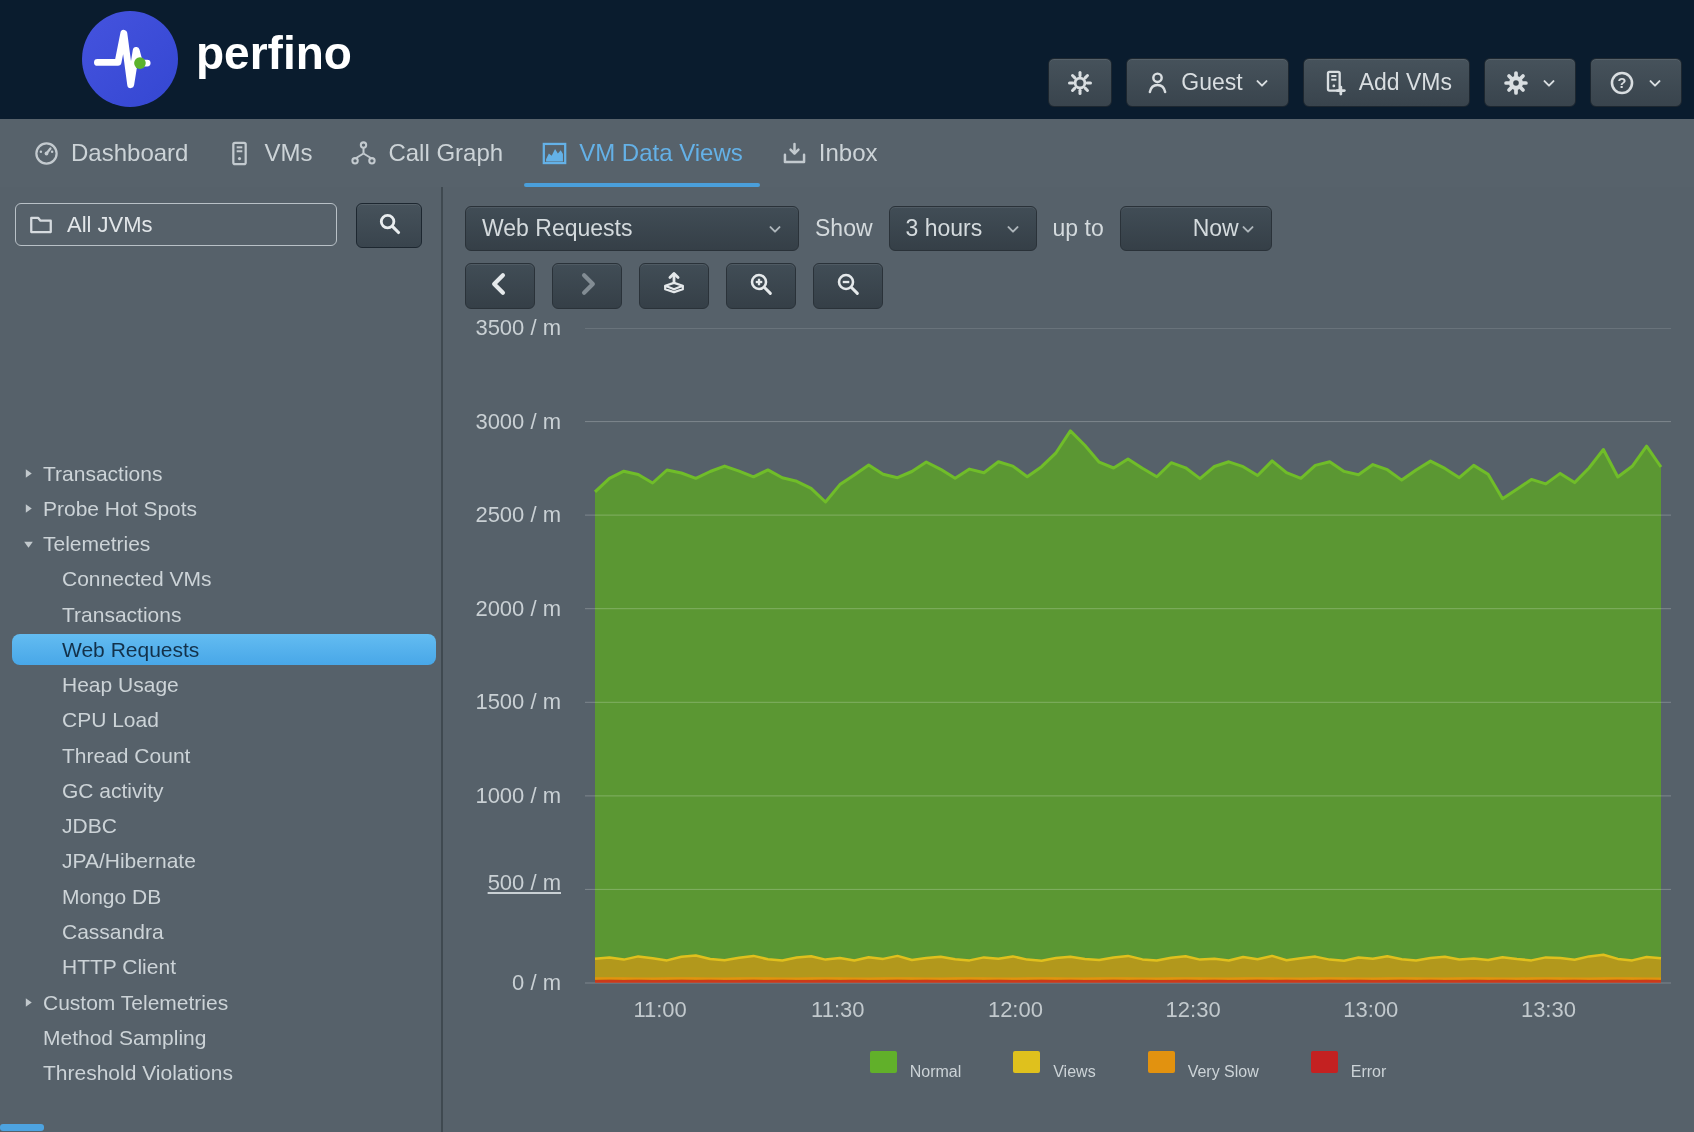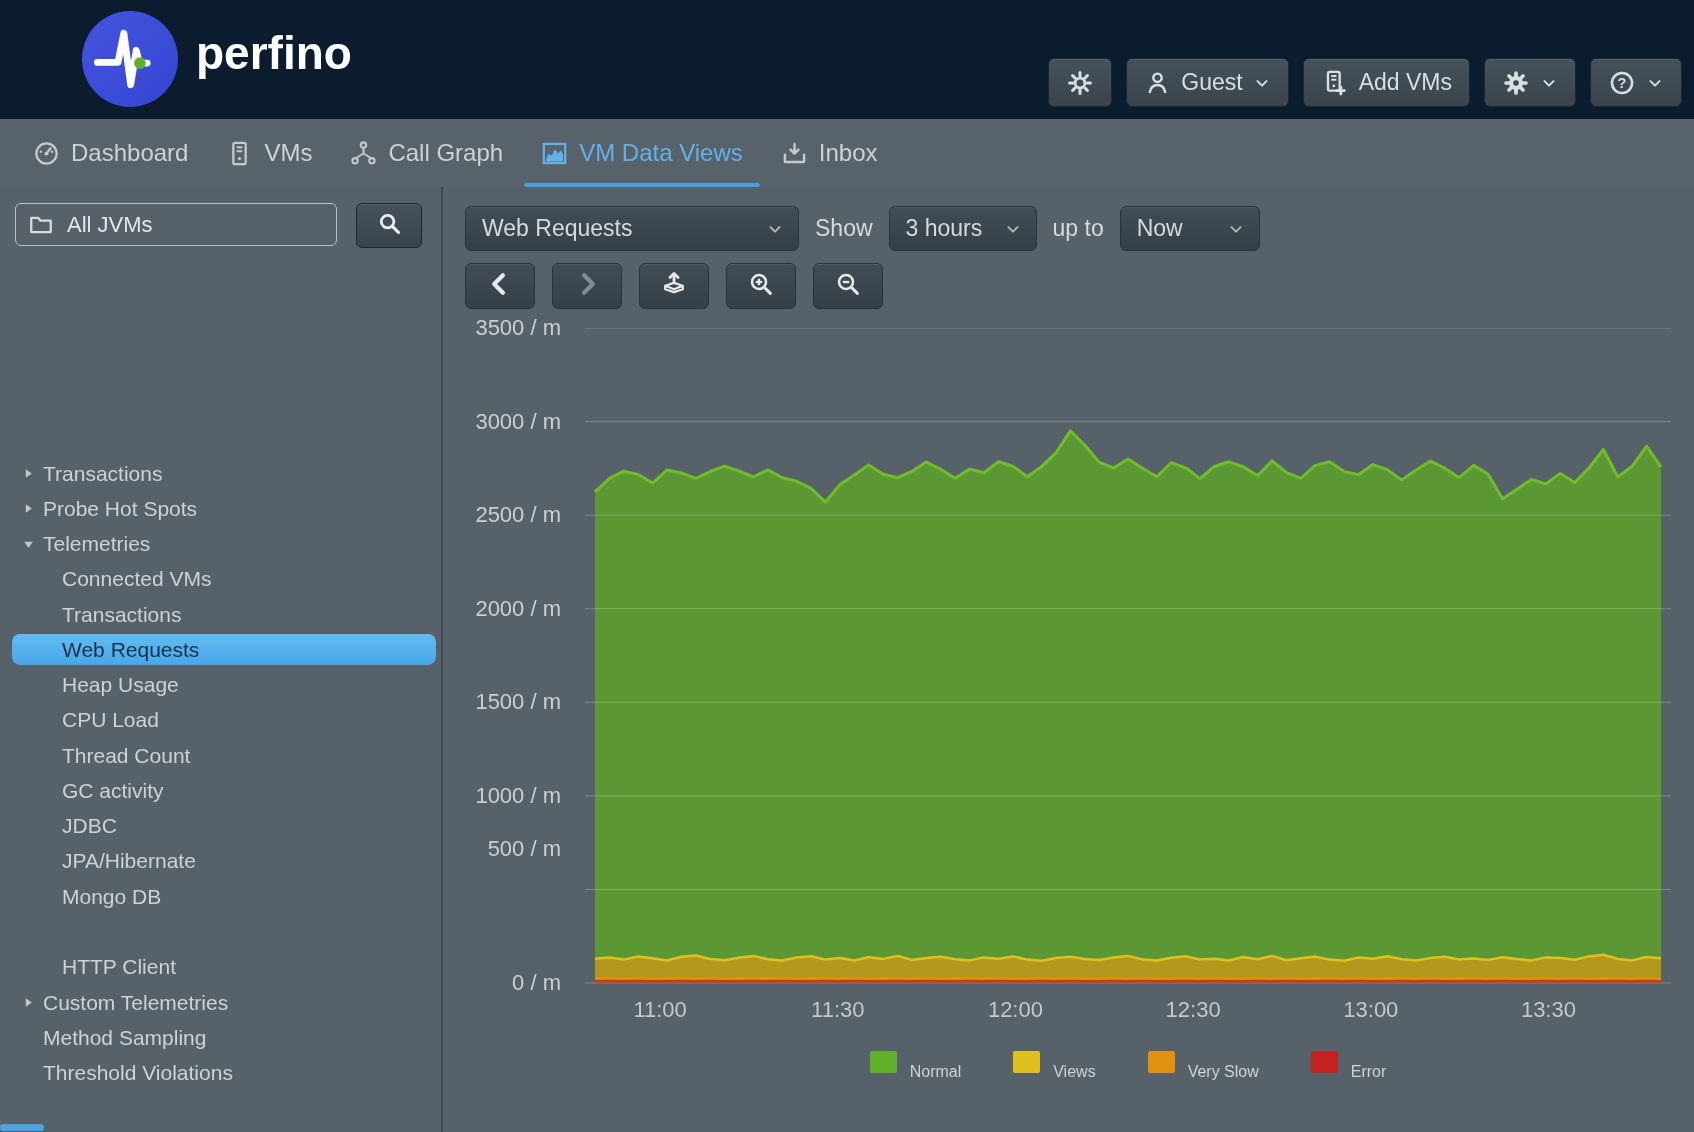--- a/index.html
+++ b/index.html
@@ -44,21 +44,21 @@
   .hscroll-thumb{position:absolute;left:0;top:937px;width:44px;height:7px;background:#4da3e0;border-radius:3px;cursor:pointer;}
 
   
   .toolbar1{position:absolute;left:22px;top:19px;display:flex;align-items:center;}
   .select{height:45px;border-radius:6px;border:1px solid #2a3239;background:linear-gradient(#414d56,#353f47);
           box-shadow:inset 0 1px 0 rgba(255,255,255,.08);display:flex;align-items:center;justify-content:space-between;
           padding:0 14px 0 16px;color:#d4dadd;font-size:23px;cursor:pointer;box-sizing:border-box;}
   .select .icon{color:#aeb6bb;display:flex;}
   .sel-metric{width:334px;}
   .sel-range{width:148px;margin-left:0;align-items:center;}
-  .sel-end{width:140px;}
+  .sel-end{width:152px;justify-content:flex-end;}
   .tlabel-static{color:#d4dadd;font-size:23px;margin:0 16px;}
   .toolbar2{position:absolute;left:22px;top:76px;display:flex;gap:17px;}
   .nav-btn{width:68px;height:44px;border-radius:6px;border:1px solid #2a3239;background:linear-gradient(#414d56,#353f47);
            box-shadow:inset 0 1px 0 rgba(255,255,255,.08);display:flex;align-items:center;justify-content:center;
            color:#e5e9eb;cursor:pointer;}
   .nav-btn.disabled{color:#828c93;}
 
   
   #chart-svg{position:absolute;left:142px;top:141px;}
   .y-tick{position:absolute;left:0;width:118px;text-align:right;color:#c9d0d4;font-size:22px;}
@@ -295,20 +295,23 @@
         </div>
         <div class="tree-row lvl1" style="top: 588.43px;">
           <span class="tlabel">GC activity</span>
         </div>
         <div class="tree-row lvl1" style="top: 658.97px;">
           <span class="tlabel">JPA/Hibernate</span>
         </div>
         <div class="tree-row lvl1" style="top: 694.24px;">
           <span class="tlabel">Mongo DB</span>
         </div>
+        <div class="tree-row lvl1" style="top: 729.51px;">
+          <span class="tlabel">Cassandra</span>
+        </div>
         <div class="tree-row lvl1" style="top: 764.78px;">
           <span class="tlabel">HTTP Client</span>
         </div>
         <div class="tree-row lvl0" style="top: 800.05px;">
           <span class="arrow">
             <svg width="13" height="13" viewBox="0 0 24 24">
               <path d="M7 4l11 8-11 8z" fill="currentColor"></path>
             </svg>
           </span>
           <span class="tlabel">Custom Telemetries</span>
@@ -394,21 +397,21 @@
       </div>
     </div>
 
     <div id="y-ticks">
         <div class="y-tick" style="top: 128px;">3500 / m</div>
         <div class="y-tick" style="top: 221.571px;">3000 / m</div>
         <div class="y-tick" style="top: 315.143px;">2500 / m</div>
         <div class="y-tick" style="top: 408.714px;">2000 / m</div>
         <div class="y-tick" style="top: 502.286px;">1500 / m</div>
         <div class="y-tick" style="top: 595.857px;">1000 / m</div>
-        <div class="y-tick" style="top: 649px;">500 / m</div>
+        <div class="y-tick" style="top: 683px; text-decoration: underline;">500 / m</div>
         <div class="y-tick" style="top: 783px;">0 / m</div>
       </div>
     <svg id="chart-svg" width="1086" height="660">
         <polygon points="10,655 10.0,163.8 24.4,150.3 38.8,143.2 53.2,146.5 67.6,155.0 82.0,142.0 96.4,145.0 110.8,150.3 125.2,143.5 139.6,138.1 154.1,143.2 168.5,148.8 182.9,141.9 197.3,149.7 211.7,153.3 226.1,160.4 240.5,174.0 254.9,156.6 269.3,146.9 283.7,137.0 298.1,146.2 312.5,149.7 326.9,143.5 341.3,134.0 355.7,141.3 370.1,150.3 384.5,141.1 398.9,144.7 413.4,133.8 427.8,138.1 442.2,148.8 456.6,138.7 471.0,124.8 485.4,102.9 499.8,117.3 514.2,134.2 528.6,140.0 543.0,131.0 557.4,140.2 571.8,148.8 586.2,134.7 600.6,139.8 615.0,150.6 629.4,138.5 643.8,133.8 658.2,138.7 672.6,147.5 687.1,132.9 701.5,144.7 715.9,150.3 730.3,137.4 744.7,133.8 759.1,143.4 773.5,146.7 787.9,136.6 802.3,141.7 816.7,152.1 831.1,142.0 845.5,133.1 859.9,140.4 874.3,149.7 888.7,137.4 903.1,146.3 917.5,170.7 931.9,161.3 946.4,151.4 960.8,155.9 975.2,145.4 989.6,154.6 1004.0,140.0 1018.4,121.5 1032.8,149.0 1047.2,138.3 1061.6,118.1 1076.0,139.0 1076,655" fill="#5b9733"></polygon>
         <polyline points="10.0,163.8 24.4,150.3 38.8,143.2 53.2,146.5 67.6,155.0 82.0,142.0 96.4,145.0 110.8,150.3 125.2,143.5 139.6,138.1 154.1,143.2 168.5,148.8 182.9,141.9 197.3,149.7 211.7,153.3 226.1,160.4 240.5,174.0 254.9,156.6 269.3,146.9 283.7,137.0 298.1,146.2 312.5,149.7 326.9,143.5 341.3,134.0 355.7,141.3 370.1,150.3 384.5,141.1 398.9,144.7 413.4,133.8 427.8,138.1 442.2,148.8 456.6,138.7 471.0,124.8 485.4,102.9 499.8,117.3 514.2,134.2 528.6,140.0 543.0,131.0 557.4,140.2 571.8,148.8 586.2,134.7 600.6,139.8 615.0,150.6 629.4,138.5 643.8,133.8 658.2,138.7 672.6,147.5 687.1,132.9 701.5,144.7 715.9,150.3 730.3,137.4 744.7,133.8 759.1,143.4 773.5,146.7 787.9,136.6 802.3,141.7 816.7,152.1 831.1,142.0 845.5,133.1 859.9,140.4 874.3,149.7 888.7,137.4 903.1,146.3 917.5,170.7 931.9,161.3 946.4,151.4 960.8,155.9 975.2,145.4 989.6,154.6 1004.0,140.0 1018.4,121.5 1032.8,149.0 1047.2,138.3 1061.6,118.1 1076.0,139.0" fill="none" stroke="#70bd29" stroke-width="3" stroke-linejoin="round"></polyline>
         <polygon points="10,655 10.0,630.7 24.4,629.4 38.8,631.6 53.2,628.4 67.6,630.3 82.0,632.4 96.4,628.8 110.8,627.5 125.2,631.0 139.6,632.2 154.1,629.7 168.5,627.9 182.9,631.2 197.3,632.5 211.7,629.5 226.1,628.2 240.5,631.6 254.9,630.1 269.3,632.5 283.7,629.2 298.1,630.9 312.5,627.9 326.9,632.0 341.3,629.9 355.7,628.8 370.1,631.2 384.5,632.4 398.9,629.4 413.4,630.7 427.8,628.4 442.2,631.6 456.6,632.7 471.0,630.1 485.4,628.8 499.8,631.0 514.2,632.0 528.6,629.4 543.0,627.9 557.4,631.4 571.8,632.5 586.2,629.7 600.6,628.2 615.0,631.6 629.4,630.7 643.8,632.5 658.2,629.0 672.6,631.2 687.1,627.9 701.5,632.2 715.9,630.3 730.3,628.6 744.7,631.6 759.1,632.7 773.5,629.5 787.9,630.7 802.3,628.2 816.7,631.2 831.1,632.4 845.5,629.9 859.9,628.8 874.3,631.6 888.7,630.5 903.1,632.0 917.5,629.2 931.9,631.0 946.4,632.4 960.8,629.4 975.2,630.1 989.6,631.8 1004.0,628.4 1018.4,626.7 1032.8,630.9 1047.2,632.4 1061.6,629.0 1076.0,630.3 1076,655" fill="#b2981c"></polygon>
         <polyline points="10.0,630.7 24.4,629.4 38.8,631.6 53.2,628.4 67.6,630.3 82.0,632.4 96.4,628.8 110.8,627.5 125.2,631.0 139.6,632.2 154.1,629.7 168.5,627.9 182.9,631.2 197.3,632.5 211.7,629.5 226.1,628.2 240.5,631.6 254.9,630.1 269.3,632.5 283.7,629.2 298.1,630.9 312.5,627.9 326.9,632.0 341.3,629.9 355.7,628.8 370.1,631.2 384.5,632.4 398.9,629.4 413.4,630.7 427.8,628.4 442.2,631.6 456.6,632.7 471.0,630.1 485.4,628.8 499.8,631.0 514.2,632.0 528.6,629.4 543.0,627.9 557.4,631.4 571.8,632.5 586.2,629.7 600.6,628.2 615.0,631.6 629.4,630.7 643.8,632.5 658.2,629.0 672.6,631.2 687.1,627.9 701.5,632.2 715.9,630.3 730.3,628.6 744.7,631.6 759.1,632.7 773.5,629.5 787.9,630.7 802.3,628.2 816.7,631.2 831.1,632.4 845.5,629.9 859.9,628.8 874.3,631.6 888.7,630.5 903.1,632.0 917.5,629.2 931.9,631.0 946.4,632.4 960.8,629.4 975.2,630.1 989.6,631.8 1004.0,628.4 1018.4,626.7 1032.8,630.9 1047.2,632.4 1061.6,629.0 1076.0,630.3" fill="none" stroke="#e0c01d" stroke-width="2.5" stroke-linejoin="round"></polyline>
         <polygon points="10,655 10.0,650.3 24.4,650.3 38.8,650.3 53.2,650.5 67.6,650.5 82.0,650.3 96.4,650.3 110.8,650.3 125.2,650.5 139.6,650.5 154.1,650.3 168.5,650.3 182.9,650.3 197.3,650.5 211.7,650.5 226.1,650.3 240.5,650.3 254.9,650.3 269.3,650.5 283.7,650.5 298.1,650.3 312.5,650.3 326.9,650.3 341.3,650.5 355.7,650.5 370.1,650.3 384.5,650.3 398.9,650.3 413.4,650.5 427.8,650.5 442.2,650.3 456.6,650.3 471.0,650.3 485.4,650.5 499.8,650.5 514.2,650.3 528.6,650.3 543.0,650.3 557.4,650.5 571.8,650.5 586.2,650.3 600.6,650.3 615.0,650.3 629.4,650.5 643.8,650.5 658.2,650.3 672.6,650.3 687.1,650.3 701.5,650.5 715.9,650.5 730.3,650.3 744.7,650.3 759.1,650.3 773.5,650.5 787.9,650.5 802.3,650.3 816.7,650.3 831.1,650.3 845.5,650.5 859.9,650.5 874.3,650.3 888.7,650.3 903.1,650.3 917.5,650.5 931.9,650.5 946.4,650.3 960.8,650.3 975.2,650.3 989.6,650.5 1004.0,650.5 1018.4,650.3 1032.8,650.3 1047.2,650.3 1061.6,650.5 1076.0,650.5 1076,655" fill="#d18a0e"></polygon>
         <polyline points="10.0,650.3 24.4,650.3 38.8,650.3 53.2,650.5 67.6,650.5 82.0,650.3 96.4,650.3 110.8,650.3 125.2,650.5 139.6,650.5 154.1,650.3 168.5,650.3 182.9,650.3 197.3,650.5 211.7,650.5 226.1,650.3 240.5,650.3 254.9,650.3 269.3,650.5 283.7,650.5 298.1,650.3 312.5,650.3 326.9,650.3 341.3,650.5 355.7,650.5 370.1,650.3 384.5,650.3 398.9,650.3 413.4,650.5 427.8,650.5 442.2,650.3 456.6,650.3 471.0,650.3 485.4,650.5 499.8,650.5 514.2,650.3 528.6,650.3 543.0,650.3 557.4,650.5 571.8,650.5 586.2,650.3 600.6,650.3 615.0,650.3 629.4,650.5 643.8,650.5 658.2,650.3 672.6,650.3 687.1,650.3 701.5,650.5 715.9,650.5 730.3,650.3 744.7,650.3 759.1,650.3 773.5,650.5 787.9,650.5 802.3,650.3 816.7,650.3 831.1,650.3 845.5,650.5 859.9,650.5 874.3,650.3 888.7,650.3 903.1,650.3 917.5,650.5 931.9,650.5 946.4,650.3 960.8,650.3 975.2,650.3 989.6,650.5 1004.0,650.5 1018.4,650.3 1032.8,650.3 1047.2,650.3 1061.6,650.5 1076.0,650.5" fill="none" stroke="#e2920f" stroke-width="2" stroke-linejoin="round"></polyline>
         <polygon points="10,655 10.0,652.9 24.4,652.8 38.8,653.1 53.2,652.8 67.6,652.9 82.0,652.9 96.4,652.8 110.8,653.1 125.2,652.8 139.6,652.9 154.1,652.9 168.5,652.8 182.9,653.1 197.3,652.8 211.7,652.9 226.1,652.9 240.5,652.8 254.9,653.1 269.3,652.8 283.7,652.9 298.1,652.9 312.5,652.8 326.9,653.1 341.3,652.8 355.7,652.9 370.1,652.9 384.5,652.8 398.9,653.1 413.4,652.8 427.8,652.9 442.2,652.9 456.6,652.8 471.0,653.1 485.4,652.8 499.8,652.9 514.2,652.9 528.6,652.8 543.0,653.1 557.4,652.8 571.8,652.9 586.2,652.9 600.6,652.8 615.0,653.1 629.4,652.8 643.8,652.9 658.2,652.9 672.6,652.8 687.1,653.1 701.5,652.8 715.9,652.9 730.3,652.9 744.7,652.8 759.1,653.1 773.5,652.8 787.9,652.9 802.3,652.9 816.7,652.8 831.1,653.1 845.5,652.8 859.9,652.9 874.3,652.9 888.7,652.8 903.1,653.1 917.5,652.8 931.9,652.9 946.4,652.9 960.8,652.8 975.2,653.1 989.6,652.8 1004.0,652.9 1018.4,652.9 1032.8,652.8 1047.2,653.1 1061.6,652.8 1076.0,652.9 1076,655" fill="#b23118"></polygon>

